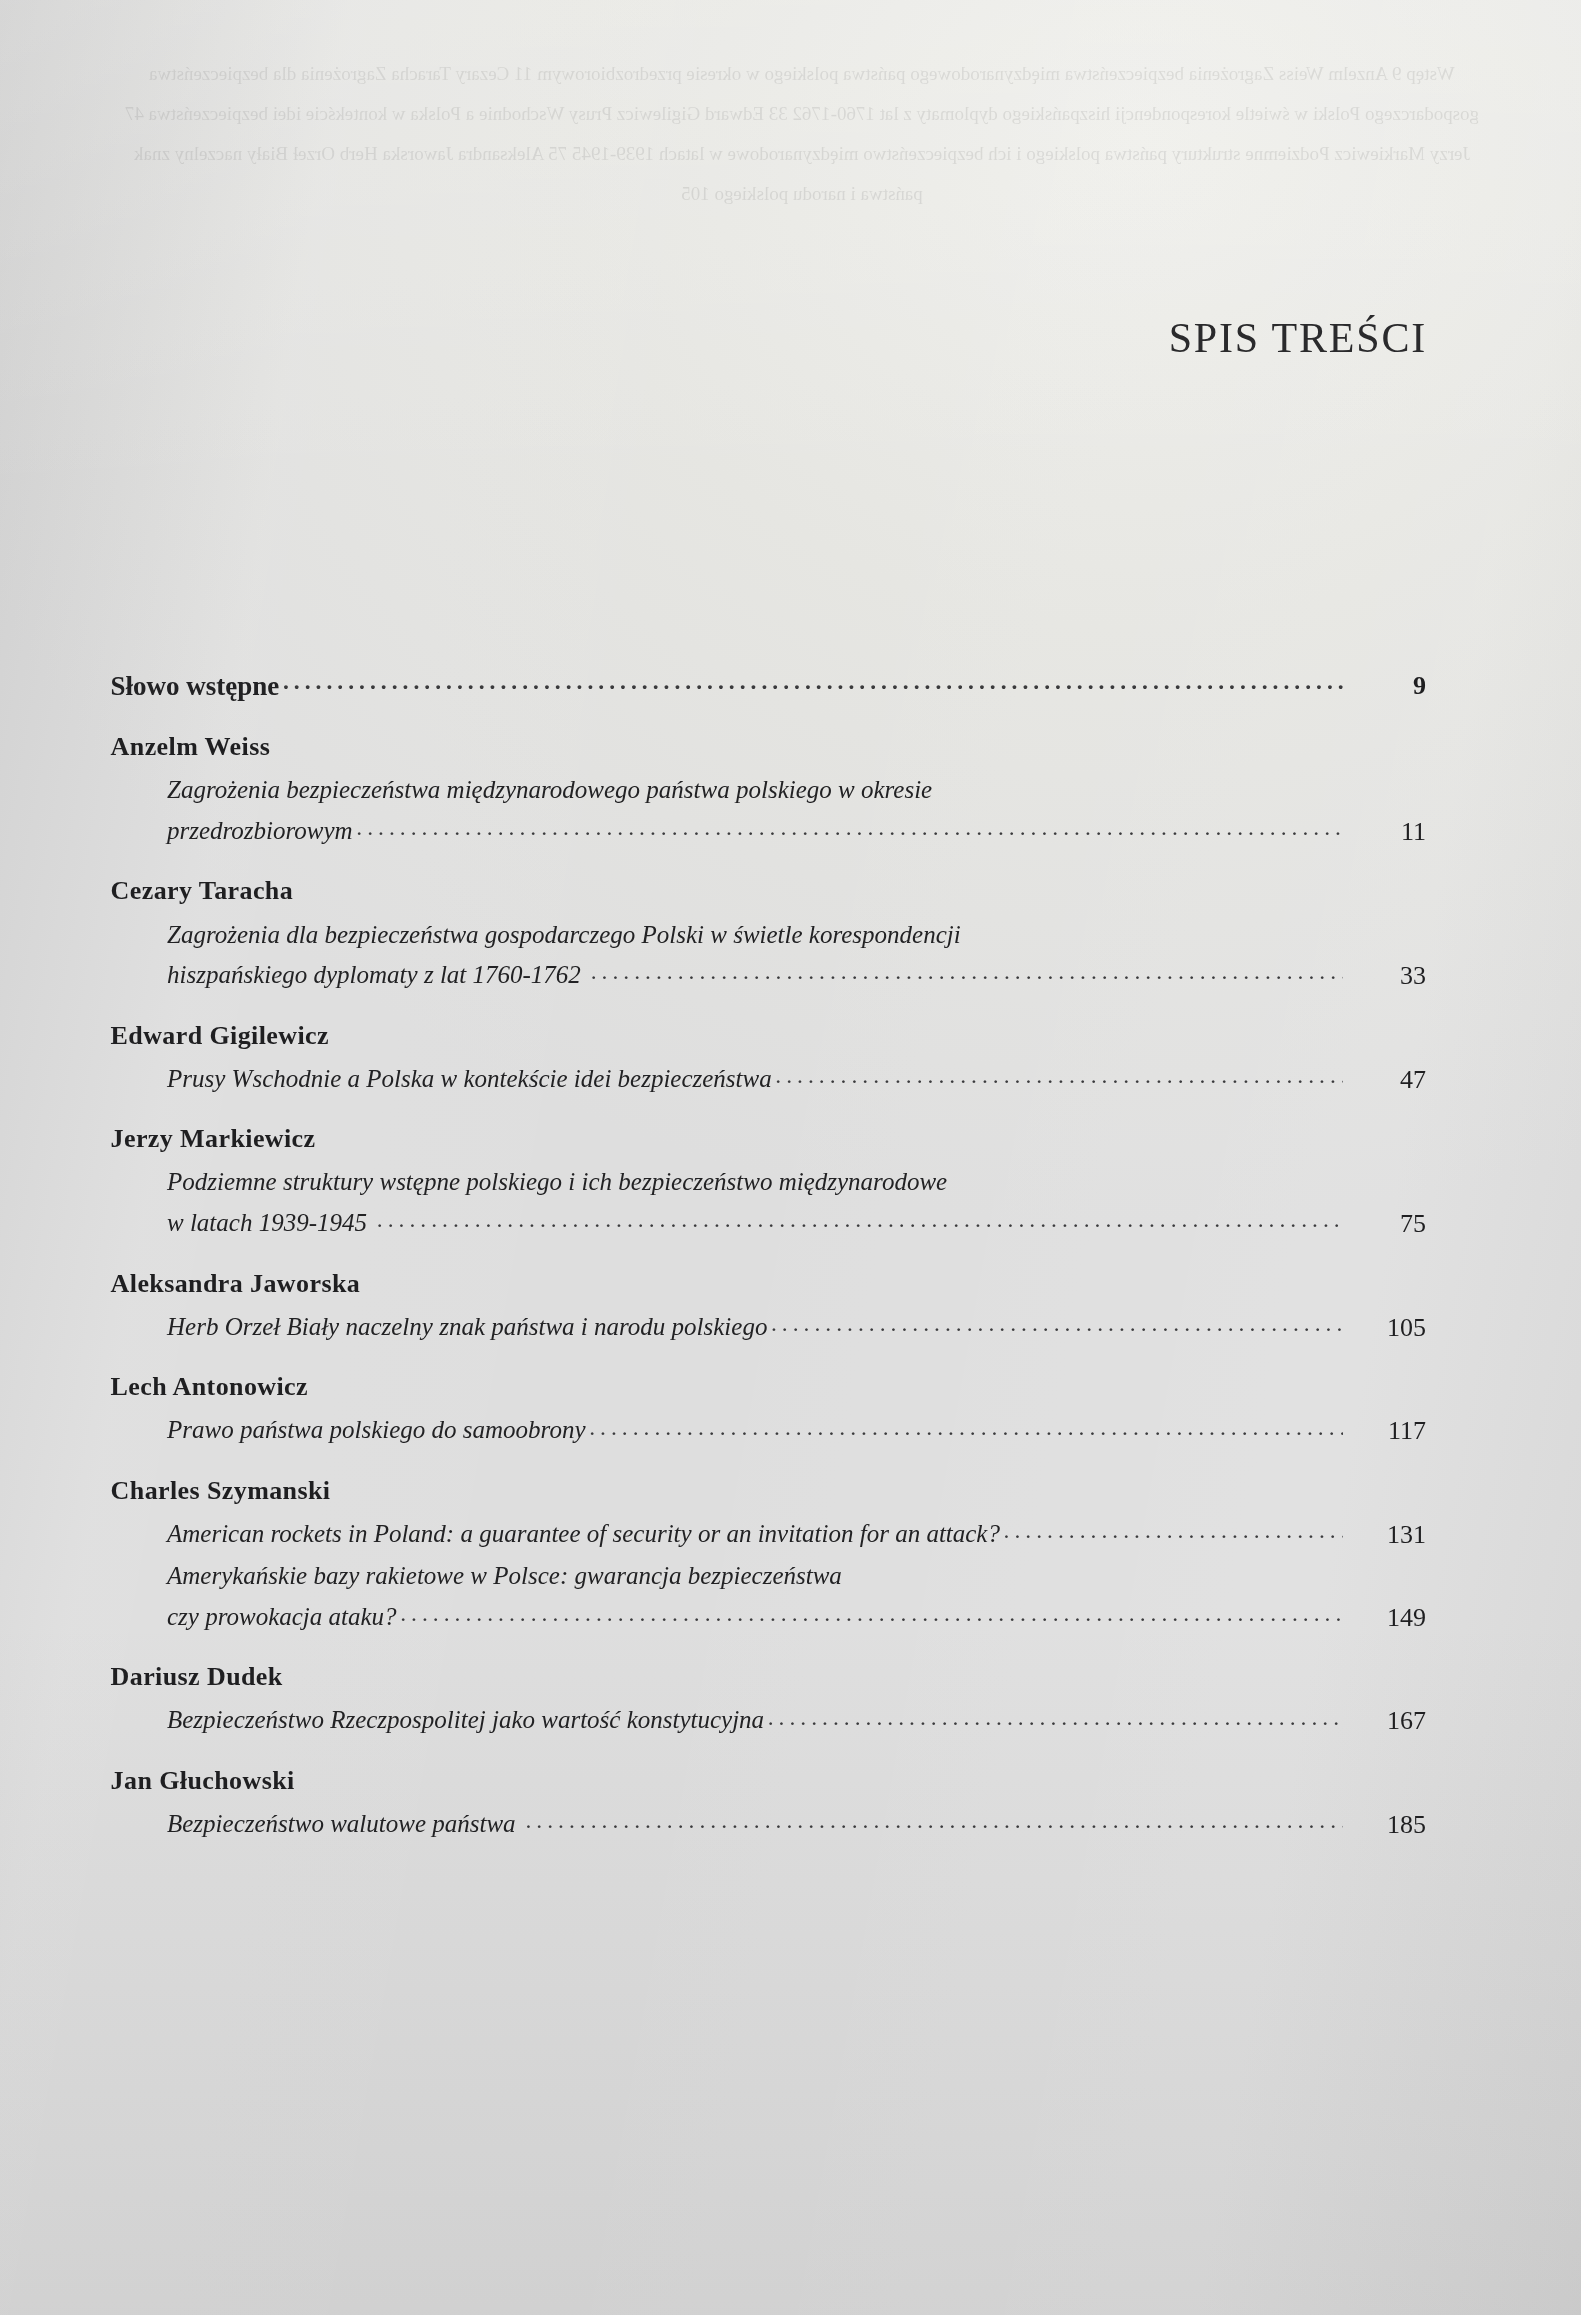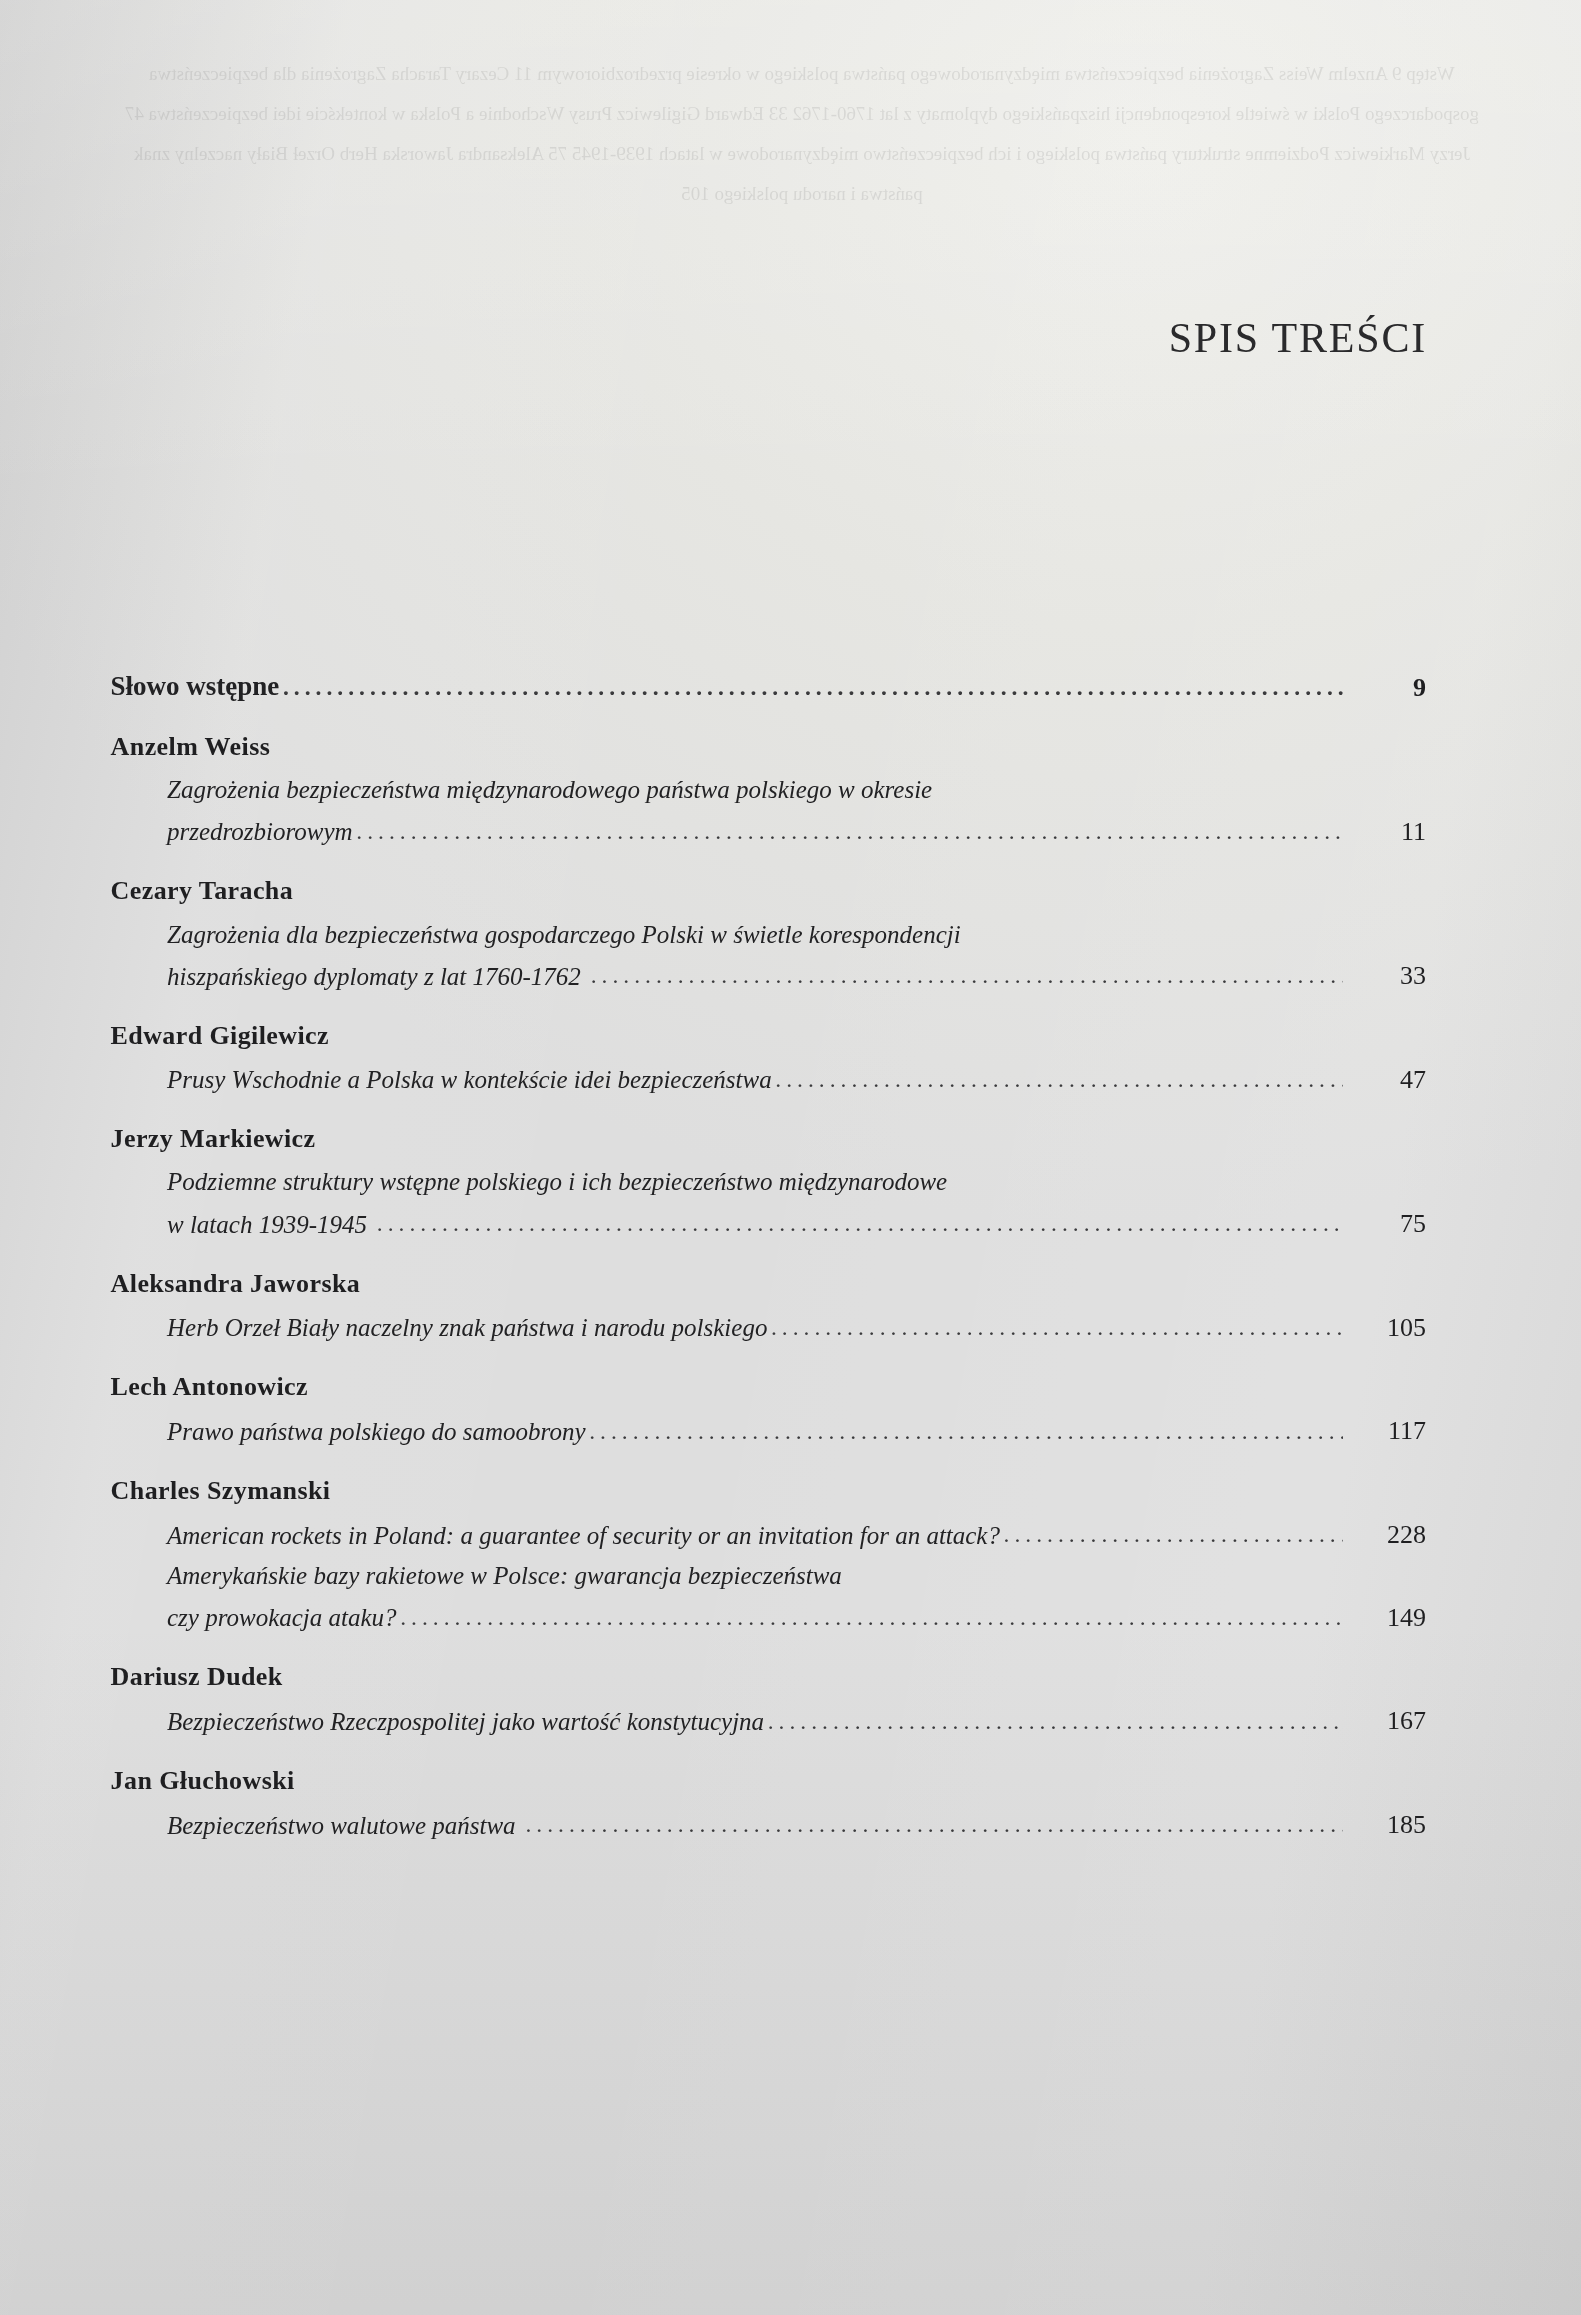--- a/index.html
+++ b/index.html
@@ -93,21 +93,21 @@
     font-weight: bold;
     color: #1f1f21;
     letter-spacing: 0.4px;
     margin-bottom: 8.1px;
     margin-left: 3.6px;
   }
 
   
   .line {
     display: flex;
-    align-items: flex-end;
+    align-items: flex-start;
     width: 100%;
     font-style: italic;
     font-size: 25px;
     color: #222224;
     line-height: 1.62;
   }
   .line .txt {
     white-space: pre;
     padding-left: 60px;
   }
@@ -229,21 +229,21 @@
             <span class="txt">Prawo państwa polskiego do samoobrony</span>
             <span class="leader">................................................................................................................................................................................................................................................................................................................................................................................................................</span>
             <span class="pageno">117</span>
           </div>
         </div>
         <div class="entry">
           <div class="author">Charles Szymanski</div>
           <div class="line">
             <span class="txt">American rockets in Poland: a guarantee of security or an invitation for an attack?</span>
             <span class="leader">................................................................................................................................................................................................................................................................................................................................................................................................................</span>
-            <span class="pageno">228</span>
+            <span class="pageno">131</span>
           </div>
           <div class="line cont nopage noleader">
             <span class="txt">Amerykańskie bazy rakietowe w Polsce: gwarancja bezpieczeństwa</span>
             <span class="leader">................................................................................................................................................................................................................................................................................................................................................................................................................</span>
             <span class="pageno"></span>
           </div>
           <div class="line cont">
             <span class="txt">czy prowokacja ataku?</span>
             <span class="leader">................................................................................................................................................................................................................................................................................................................................................................................................................</span>
             <span class="pageno">149</span>

